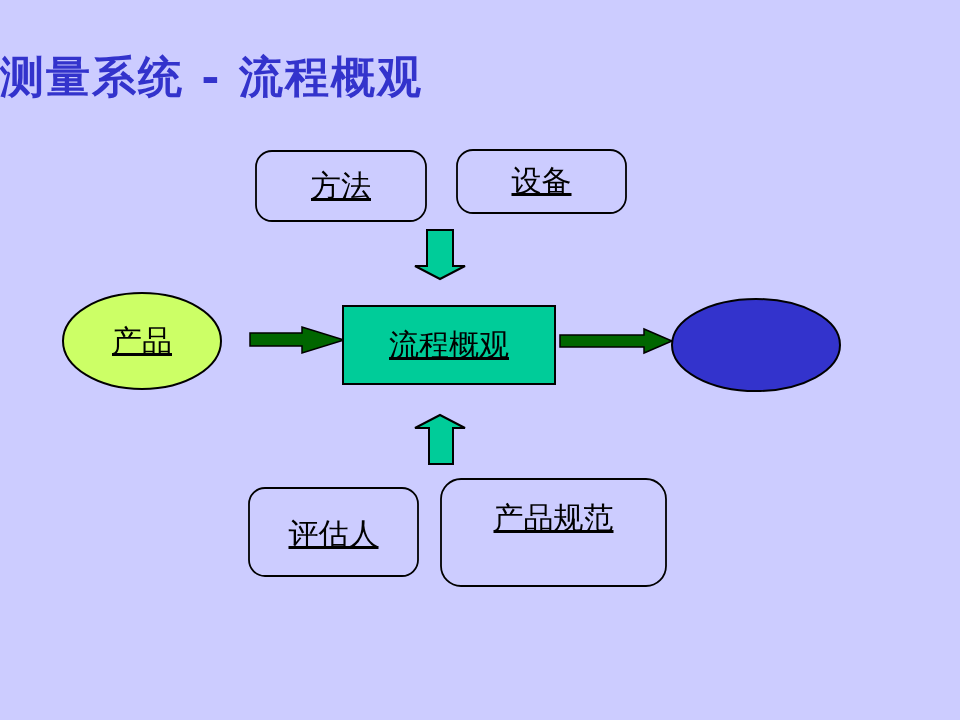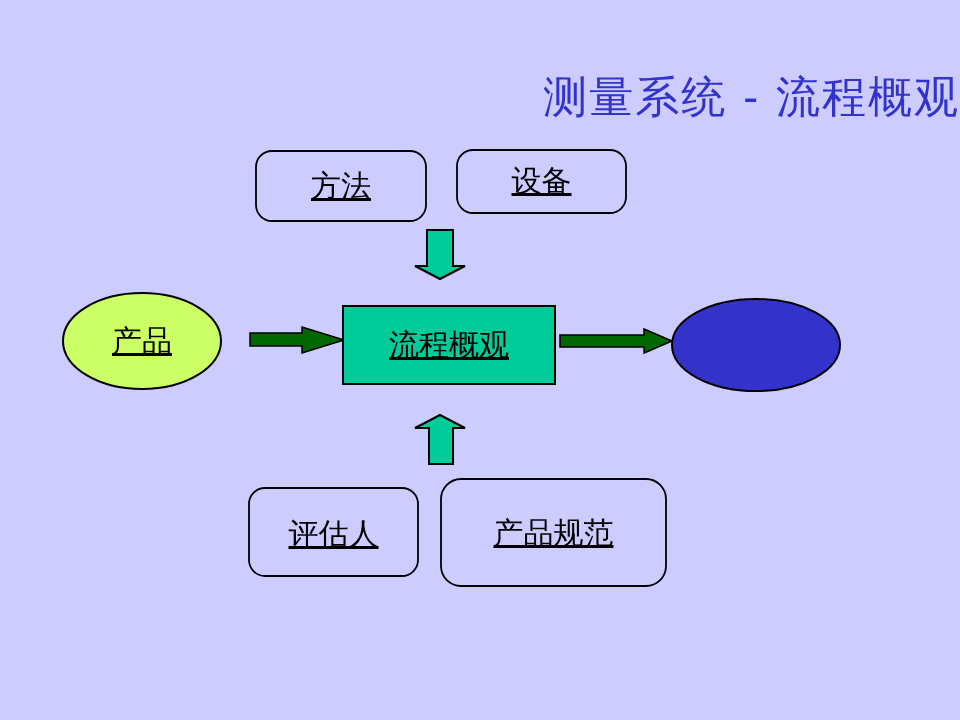--- a/index.html
+++ b/index.html
@@ -12,26 +12,25 @@
     height: 720px;
     background: #CCCCFF;
     overflow: hidden;
     font-family: "DejaVu Serif", "Liberation Serif", serif;
   }
   .slide-title {
     position: absolute;
     top: 48px;
     left: 0;
     width: 960px;
-    text-align: right;
+    text-align: left;
     font-size: 44px;
-    font-weight: normal;
+    font-weight: bold;
     color: #3333CC;
     letter-spacing: 2px;
-    margin-top: 20px;
   }
   svg.diagram {
     position: absolute;
     top: 0;
     left: 0;
   }
   .plain-box {
     fill: none;
     stroke: #000000;
     stroke-width: 1.8;
@@ -92,15 +91,15 @@
 
   <div class="label" style="left:457px; top:150px; width:169px; height:63px;">设备</div>
 
   <div class="label" style="left:343px; top:306px; width:212px; height:78px;">流程概观</div>
 
   <div class="label" style="left:63px; top:293px; width:158px; height:97px;">产品</div>
 
 
   <div class="label" style="left:249px; top:488px; width:169px; height:108px; padding-bottom:16px; box-sizing:border-box;">评估人</div>
 
-  <div class="label" style="left:441px; top:494px; width:225px; height:107px; padding-bottom:29px; box-sizing:border-box;">产品规范</div>
+  <div class="label" style="left:441px; top:479px; width:225px; height:107px; padding-bottom:29px; box-sizing:border-box;">产品规范</div>
 
 </div>
 
 </body></html>

